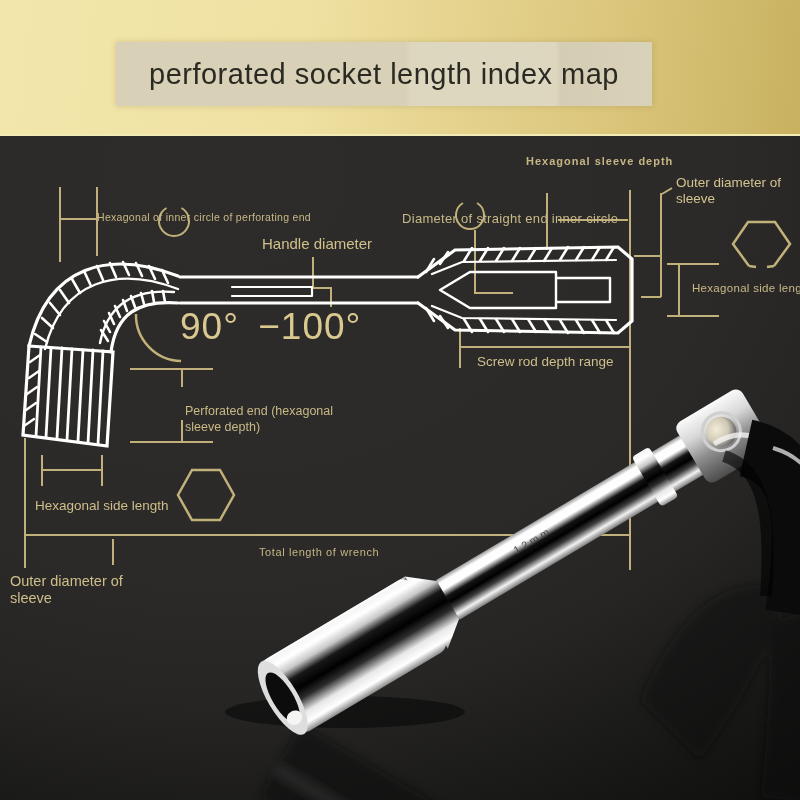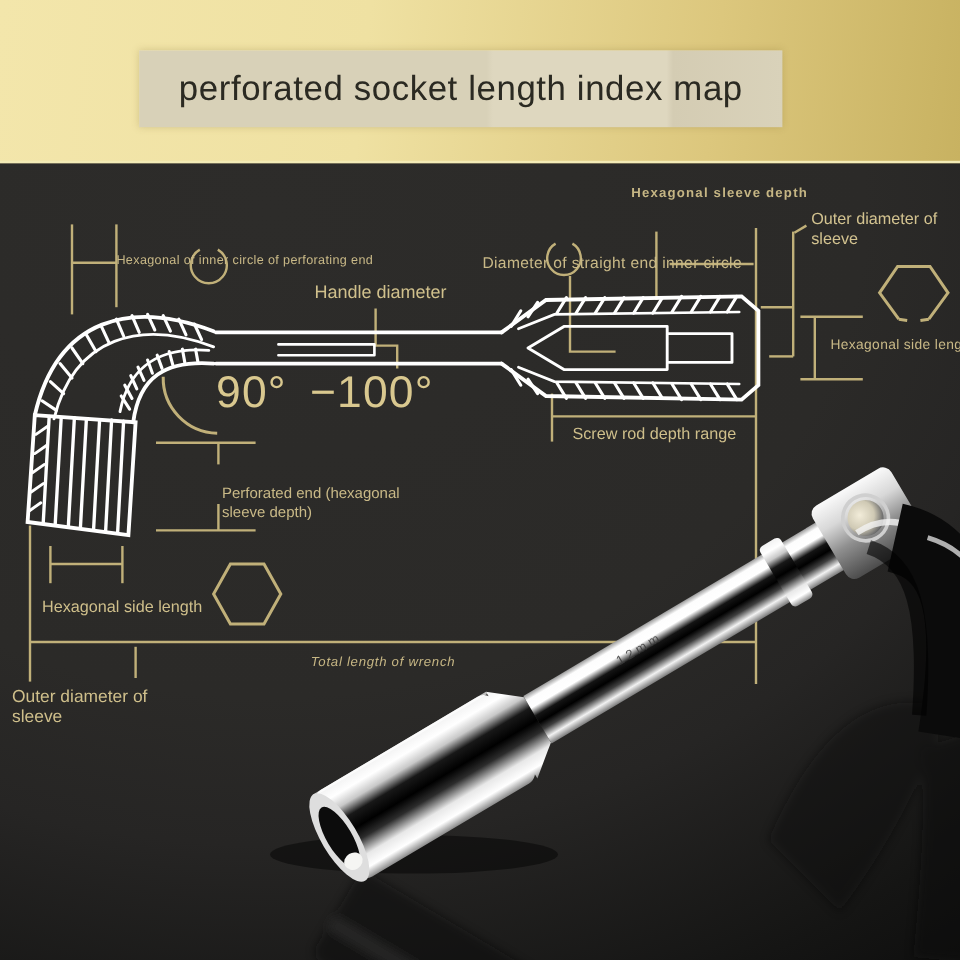--- a/index.html
+++ b/index.html
@@ -27,21 +27,21 @@
   .lbl{position:absolute;color:#c9b987;line-height:1.18;}
   #l-hsd{left:526px;top:155px;font-size:11px;letter-spacing:1px;color:#c6b684;font-weight:bold;}
   #l-odt{left:676px;top:175px;font-size:13.5px;width:108px;color:#d3c390;}
   #l-icp{left:97px;top:211px;font-size:10.5px;letter-spacing:.3px;}
   #l-sic{left:389px;top:211px;font-size:13px;letter-spacing:.3px;margin-left:13px;}
   #l-hd{left:262px;top:235px;font-size:15px;color:#d0c08c;}
   #l-ang{left:180px;top:305px;font-size:37px;color:#d9c88f;letter-spacing:1px;word-spacing:8px;font-weight:500;}
   #l-srd{left:477px;top:354px;font-size:13.5px;color:#cfbf8b;}
   #l-ped{left:185px;top:387px;font-size:12.5px;width:184px;line-height:1.3;margin-top:16px;}
   #l-hsl{left:35px;top:498px;font-size:13.5px;color:#cfbf8b;}
-  #l-tl{left:259px;top:546px;font-size:11px;letter-spacing:.6px;color:#c6b684;font-style:italic;}
+  #l-tl{left:259px;top:546px;font-size:11px;letter-spacing:.6px;color:#c6b684;}
   #l-odb{left:10px;top:573px;font-size:14.5px;width:114px;line-height:1.15;color:#cfbf8b;}
   #l-hsr{left:692px;top:282px;font-size:11.5px;letter-spacing:.3px;white-space:nowrap;}
   svg.canvas{position:absolute;left:0;top:0;}
 </style>
 </head>
 <body>
 
 <div class="stage">
 
   <svg class="canvas" width="800" height="800" viewBox="0 0 800 800">

